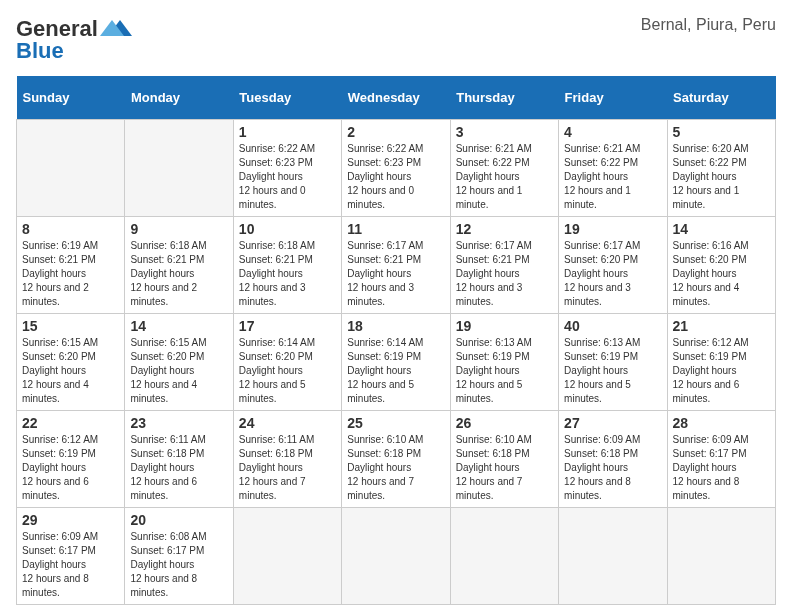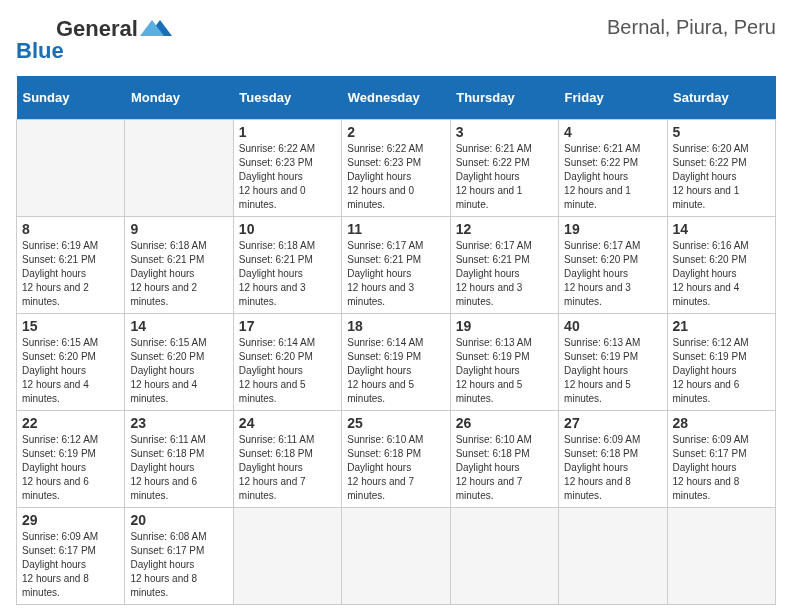--- a/index.html
+++ b/index.html
@@ -17,32 +17,31 @@
       margin-bottom: 12px;
     }
     .logo {
       display: flex;
       flex-direction: column;
       align-items: flex-start;
     }
     .logo-row {
       display: flex;
       align-items: center;
-      margin-left: 40px;
     }
     .title-area {
       text-align: right;
     }
     .month-title {
       font-size: 36px;
       font-weight: bold;
       color: #333;
     }
     .location-title {
-      font-size: 20px;
+      font-size: 16px;
       color: #555;
       text-align: center;
     }
     .calendar-table {
       width: 100%;
       border-collapse: collapse;
       table-layout: fixed;
     }
     .calendar-table th {
       background-color: #1a6eb5;

